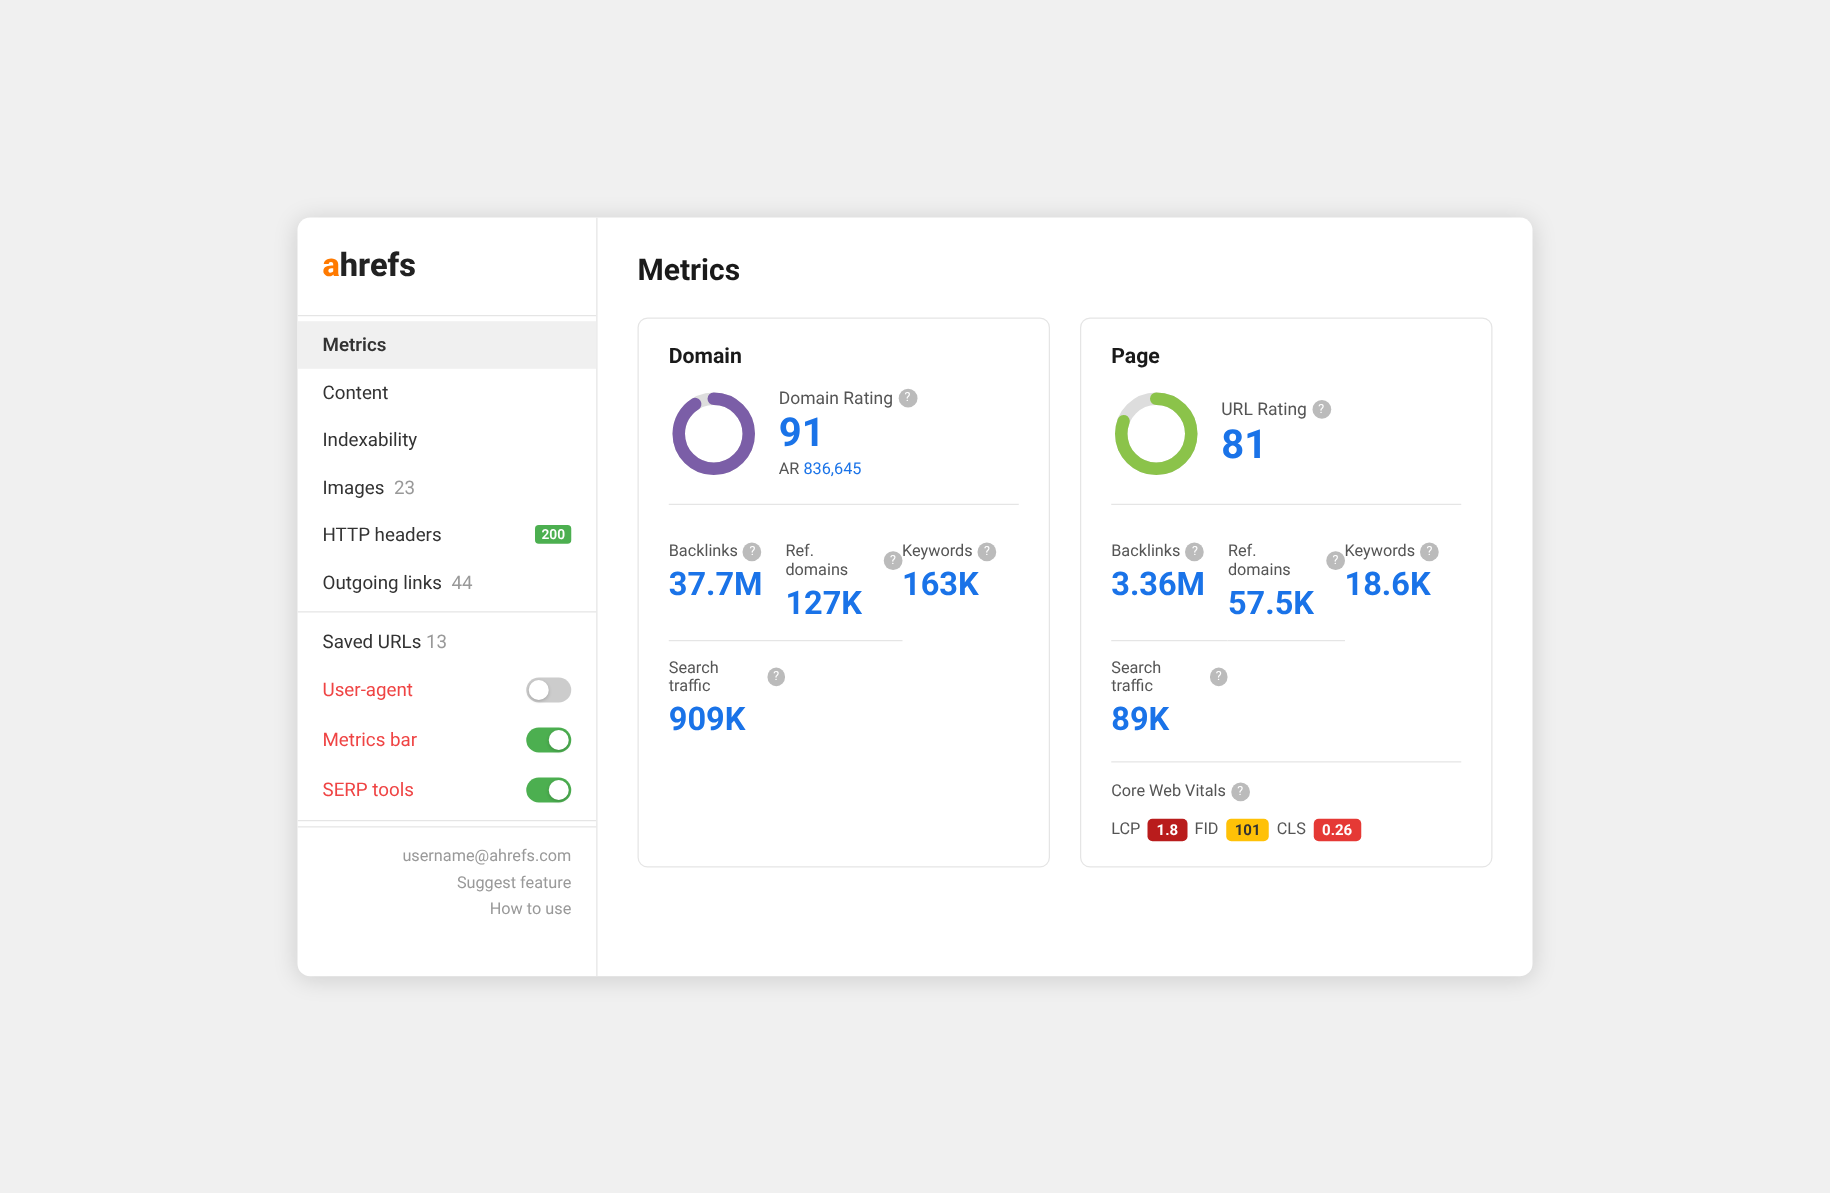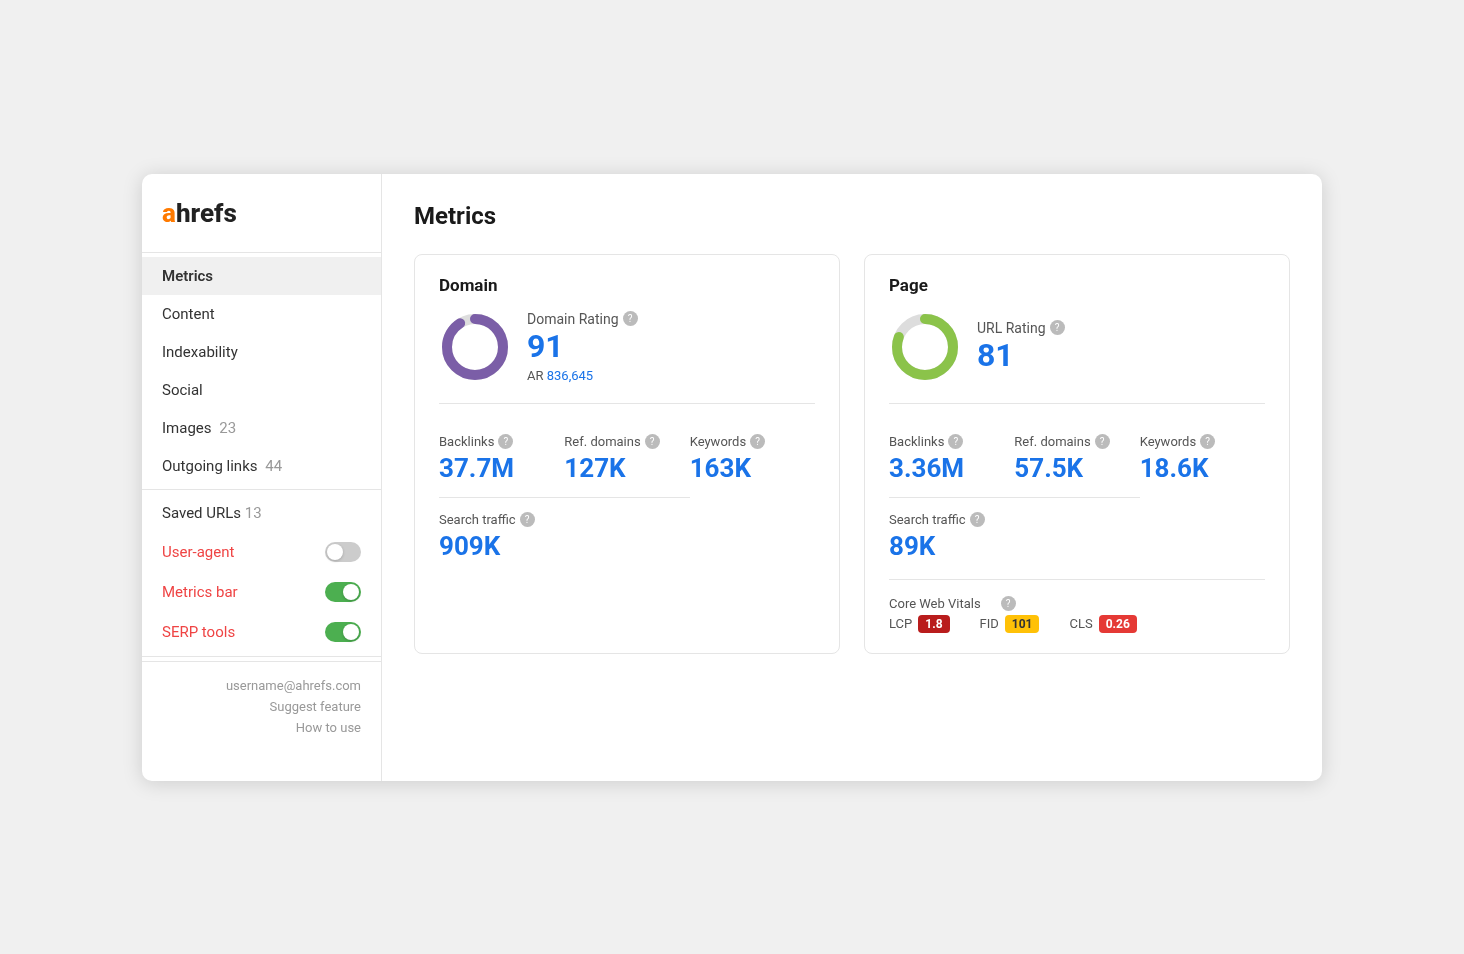--- a/index.html
+++ b/index.html
@@ -5,21 +5,21 @@
     * { box-sizing: border-box; margin: 0; padding: 0; }
     body {
       font-family: -apple-system, BlinkMacSystemFont, 'Segoe UI', Roboto, sans-serif;
       background: #f0f0f0;
       display: flex;
       justify-content: center;
       align-items: center;
       min-height: 100vh;
     }
     .app-container {
-      width: 1180px;
+      width: 988px;
       background: #fff;
       border-radius: 10px;
       box-shadow: 0 2px 20px rgba(0,0,0,0.15);
       display: flex;
       overflow: hidden;
     }
     
     .sidebar {
       width: 240px;
       min-width: 240px;
@@ -230,27 +230,27 @@
     .cwv-section {
       padding-top: 16px;
       border-top: 1px solid #e5e5e5;
       margin-top: 4px;
     }
     .cwv-title {
       font-size: 13px;
       color: #555;
       display: flex;
       align-items: flex-end;
-      gap: 20px;
-      margin-bottom: 4px;
+      gap: 4px;
+      margin-bottom: 14px;
     }
     .cwv-items {
       display: flex;
       align-items: center;
-      gap: 30px;
+      gap: 6px;
     }
     .cwv-item {
       display: flex;
       align-items: center;
       gap: 6px;
       font-size: 13px;
       color: #555;
     }
     .cwv-badge {
       padding: 2px 7px;
@@ -285,24 +285,25 @@
       <div class="nav-item active">
         <span>Metrics</span>
       </div>
       <div class="nav-item">
         <span>Content</span>
       </div>
       <div class="nav-item">
         <span>Indexability</span>
       </div>
       <div class="nav-item">
-        <span>Social</span>
+        <span>Images <span class="count">23</span></span>
       </div>
       <div class="nav-item">
-        <span>Images <span class="count">23</span></span>
+        <span>HTTP headers</span>
+        <span class="badge">200</span>
       </div>
       <div class="nav-item">
         <span>Outgoing links <span class="count">44</span></span>
       </div>
     </nav>
     <hr class="sidebar-divider">
     <div class="saved-urls-row">
       <span>Saved URLs</span>&nbsp;<span style="color:#999">13</span>
     </div>
     <div class="toggle-row">

